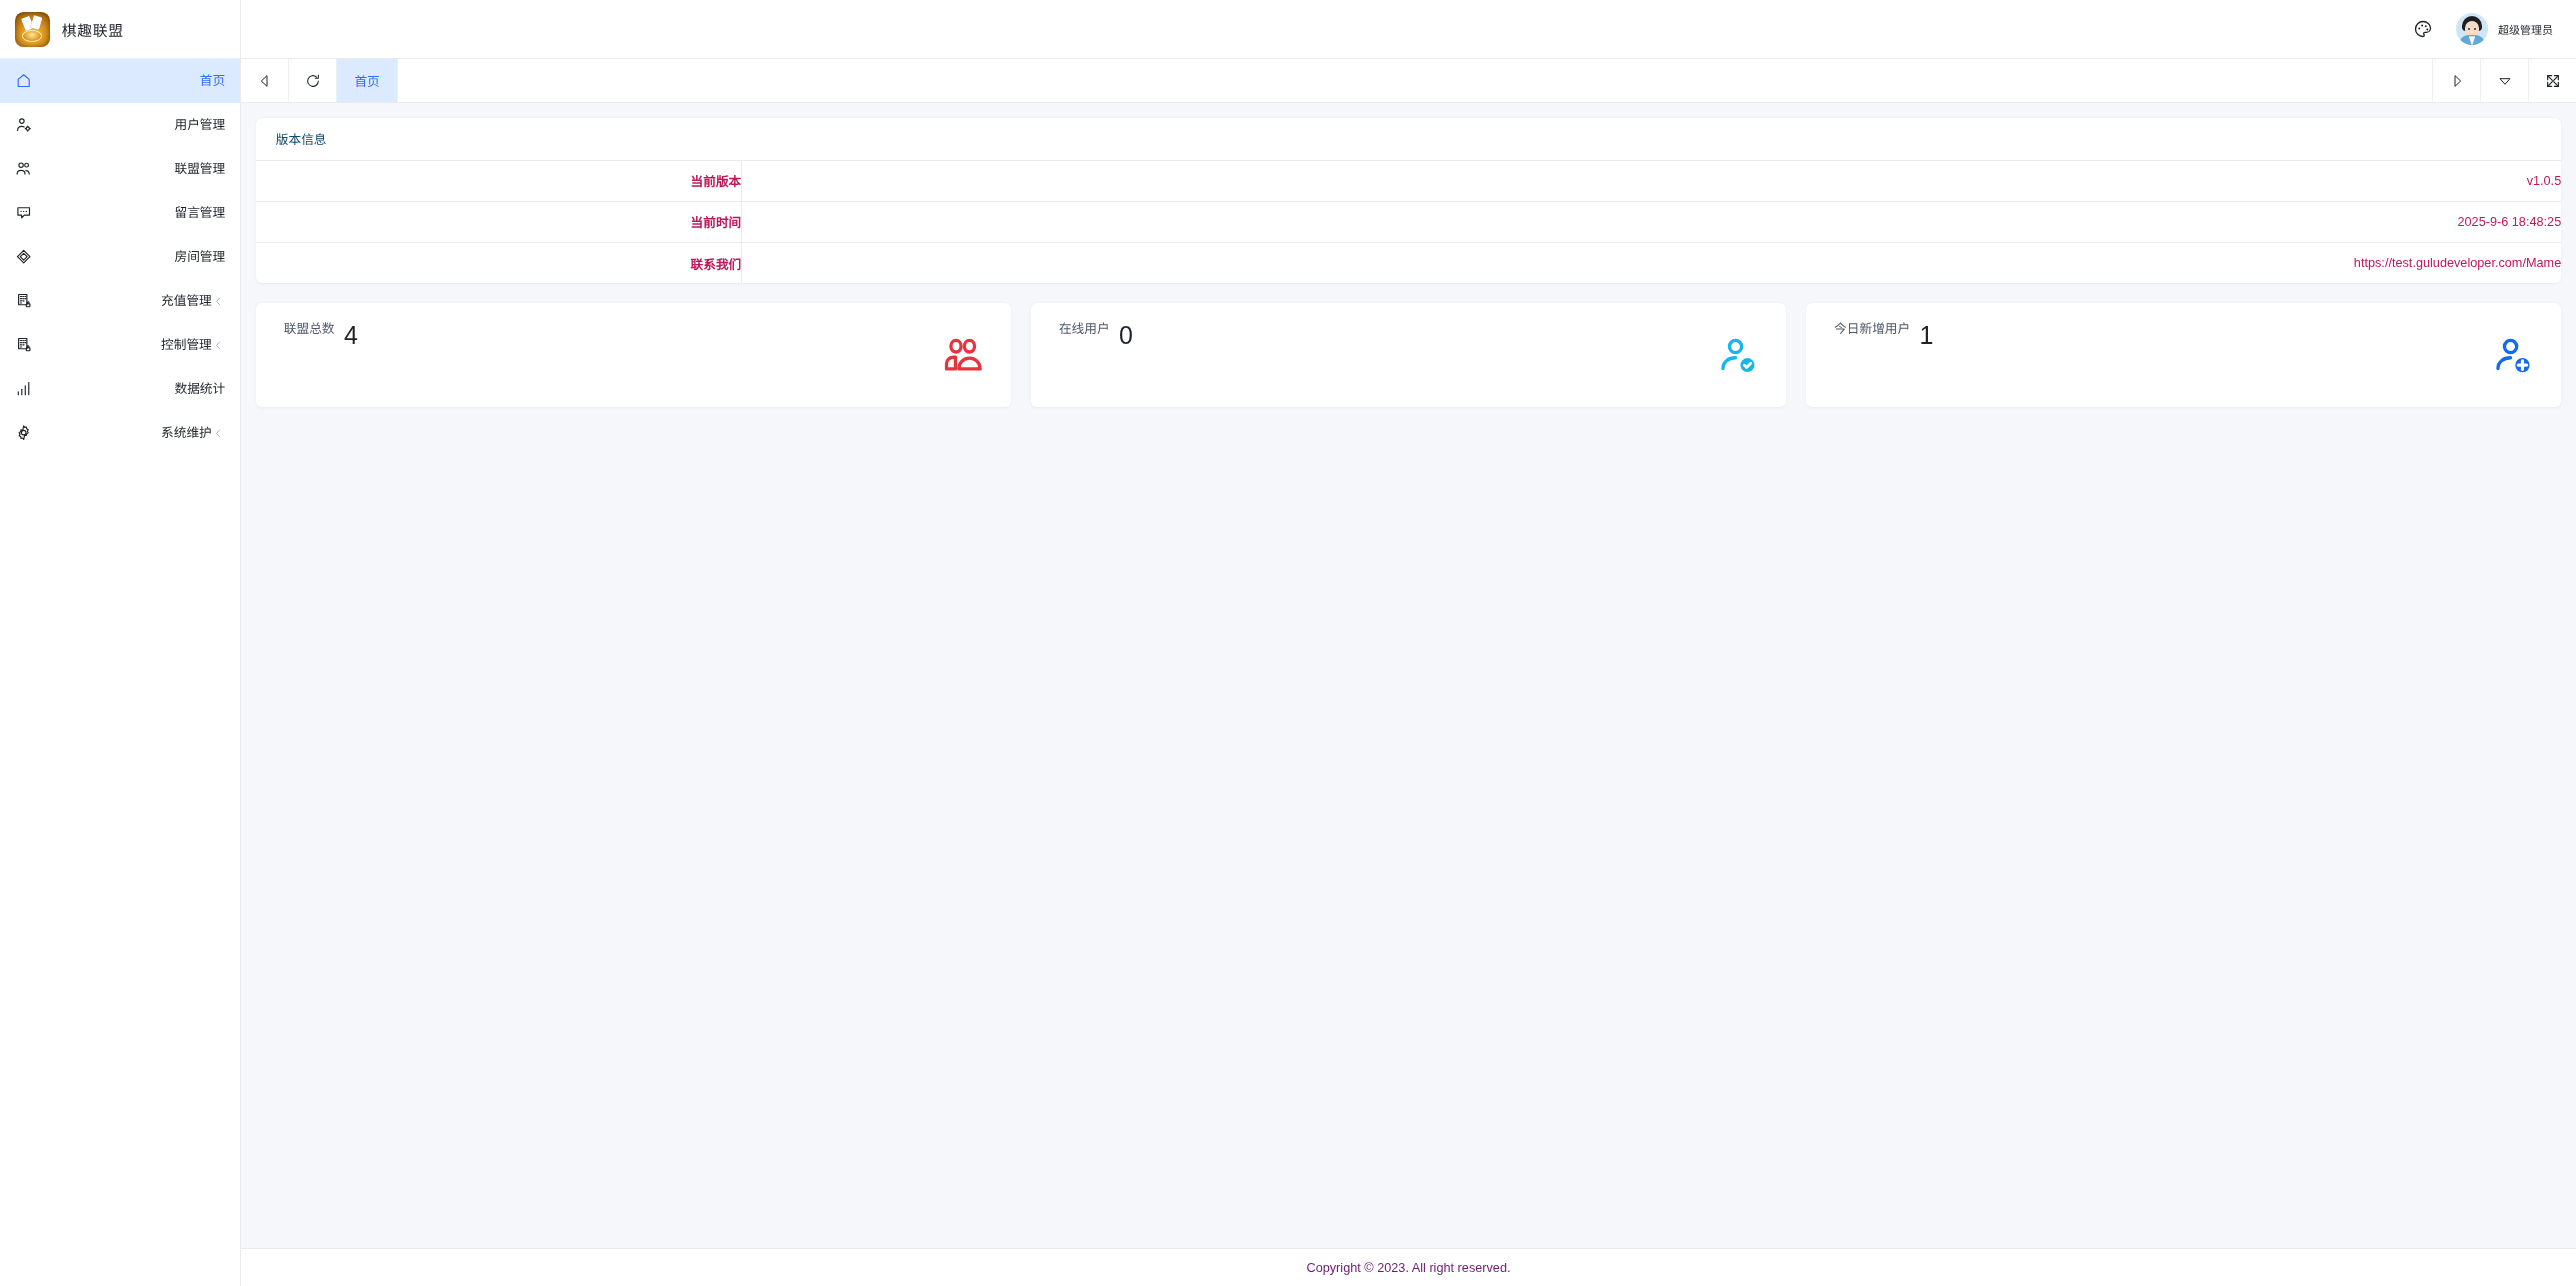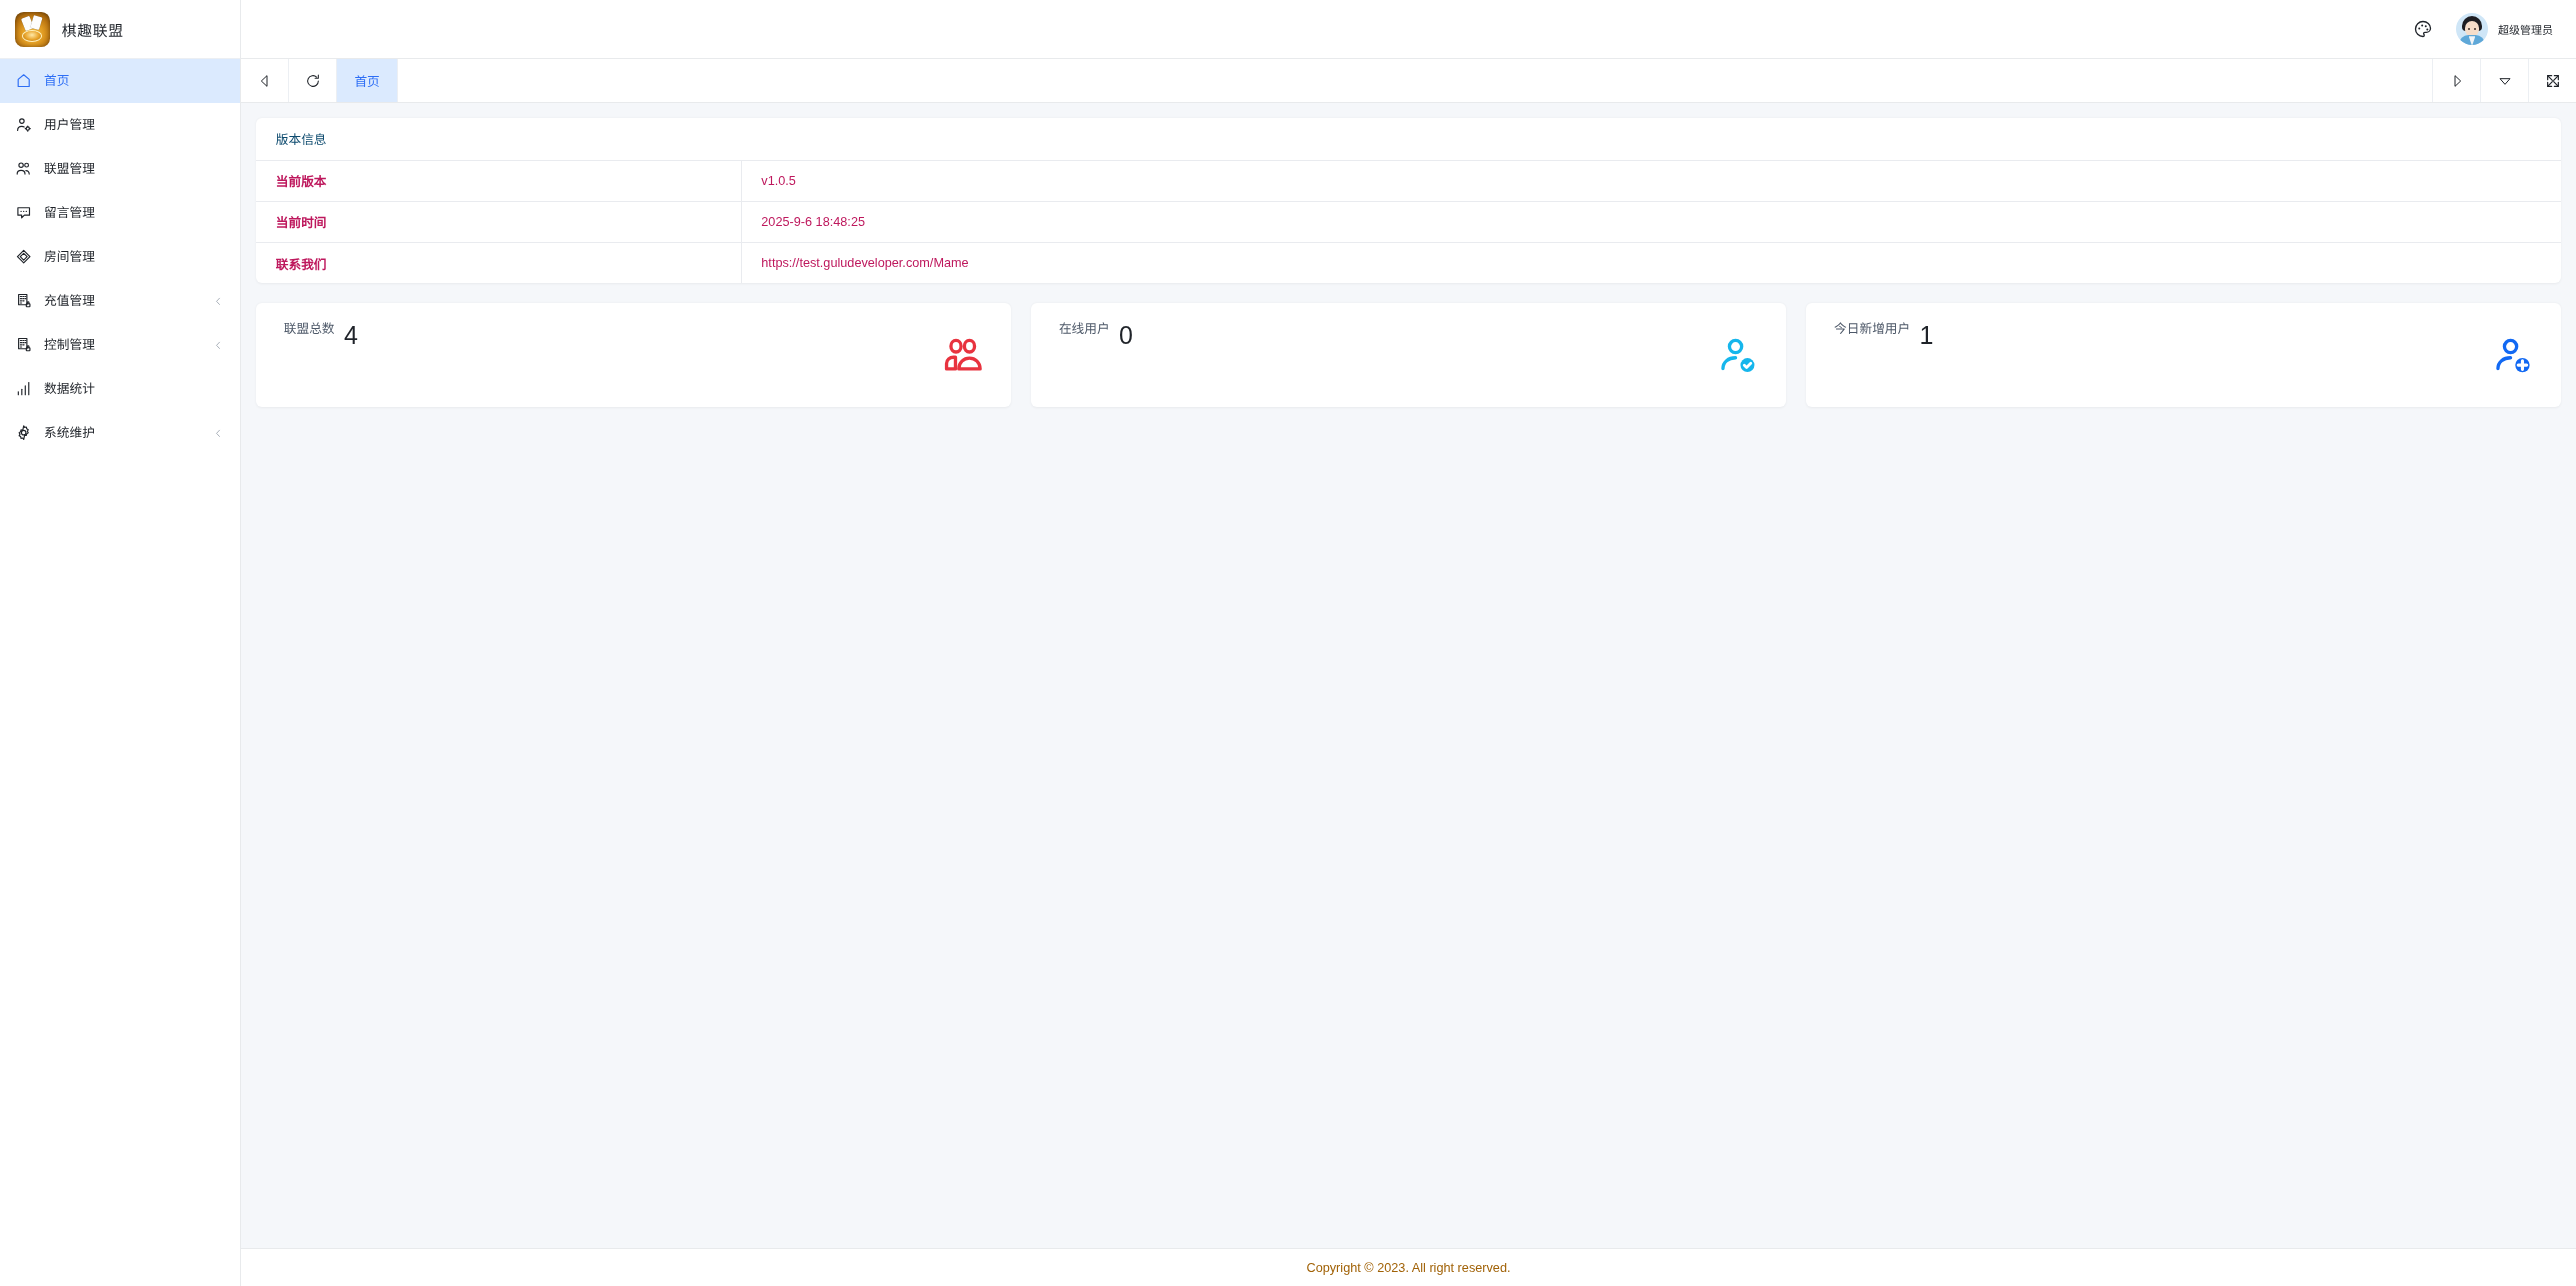--- a/index.html
+++ b/index.html
@@ -3,21 +3,21 @@
 <meta charset="utf-8">
 <title>棋趣联盟</title>
 <style>
   * { margin:0; padding:0; box-sizing:border-box; }
   html, body {
     width:2576px; height:1287px;
     font-family:"Liberation Sans","DejaVu Sans",sans-serif;
     background:#f5f7fa;
     overflow:hidden;
   }
-  #app { position:relative; width:2576px; height:1287px; display:flex; }
+  #app { position:relative; width:2576px; height:1287px; display:flex;text-align:right; }
 
   
   .sidebar {
     width:241px; height:1287px; background:#ffffff;
     border-right:0.7px solid #e8eaec;
     display:flex; flex-direction:column; flex:0 0 241px;
   }
   .logo-bar {
     height:59px; display:flex; align-items:center; gap:12px;
     padding-left:14.8px; border-bottom:0.7px solid #eceff3;
@@ -162,21 +162,21 @@
   .stat-text { display:flex; flex-direction:row; gap:9.4px; }
   .stat-label { font-size:12.7px; color:#4e5969; line-height:1; }
   .stat-value { font-size:25px; color:#1f2329; line-height:1; }
   .stat-icon { width:50px; height:50px; display:flex; align-items:center; justify-content:center; margin-top:8px; }
   .stat-icon svg { width:42px; height:42px; }
 
   
   .footer {
     height:39px; background:#fff; border-top:0.7px solid #e8eaec;
     display:flex; align-items:center; justify-content:center;
-    font-size:12.7px; color:#a16207;
+    font-size:12.7px; color:#701a75;
   }
 </style>
 </head>
 <body>
 
 <div id="app">
 
   <aside class="sidebar">
     <div class="logo-bar">
       <div class="logo-img">

